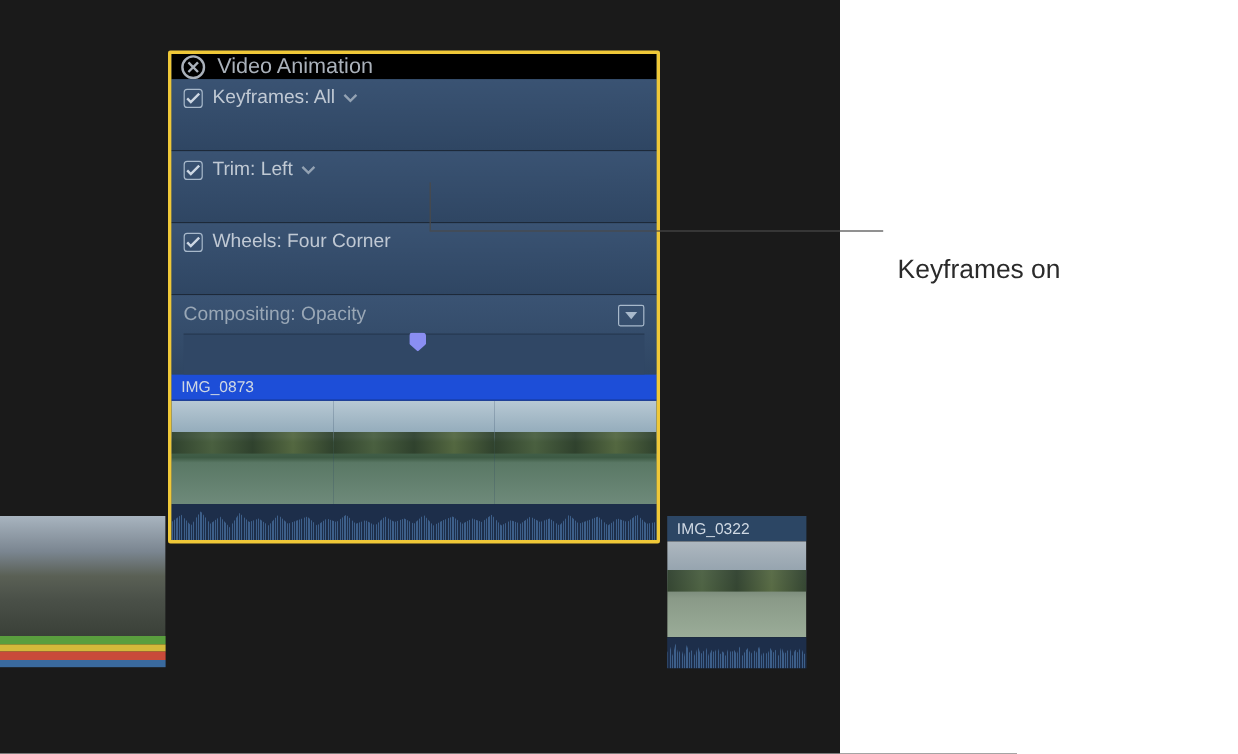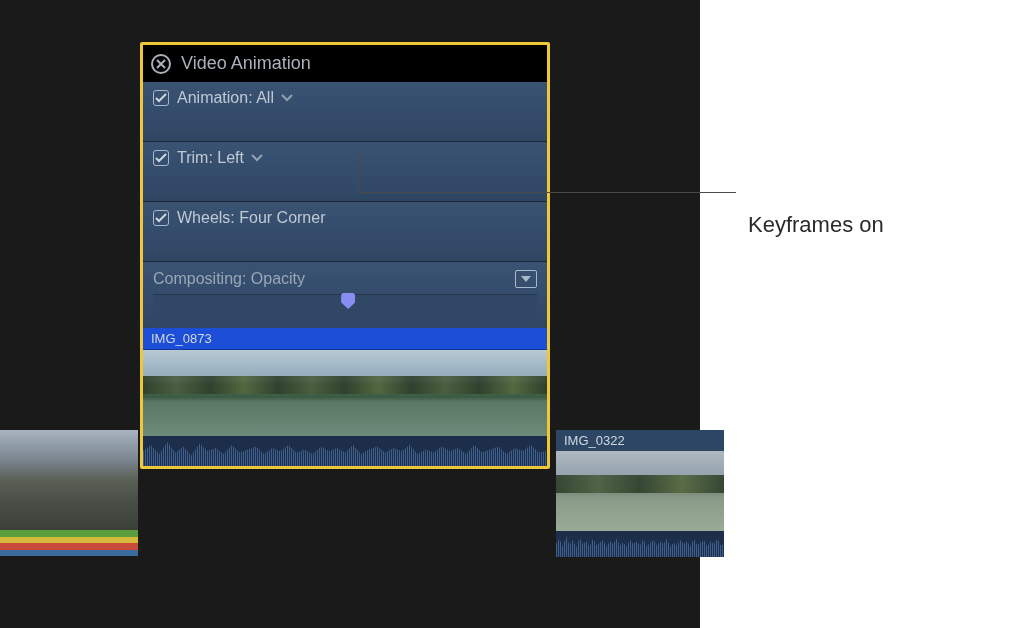--- a/index.html
+++ b/index.html
@@ -30,21 +30,21 @@
       width: 410px;
       border: 3px solid #efc838;
       background: #2c4562;
       border-radius: 2px;
     }
     .panel-header {
       background: #000;
       display: flex;
       align-items: center;
       padding: 6px 8px;
-      height: 37px;
+      height: 21px;
     }
     .close-btn {
       width: 20px;
       height: 20px;
       border: 2px solid #aab1ba;
       border-radius: 50%;
       display: flex;
       align-items: center;
       justify-content: center;
       margin-right: 10px;
@@ -236,21 +236,21 @@
     }
     .lane-g { background: #5a9e3e; }
     .lane-y { background: #d4b93a; }
     .lane-r { background: #c94a3a; }
     .lane-b { background: #3a6a9e; }
     
     .right-clip {
       position: absolute;
       left: 556px;
       top: 430px;
-      width: 168px;
+      width: 116px;
       height: 130px;
     }
     .right-clip .label {
       background: #2c4664;
       color: #cfd8e3;
       font-size: 13px;
       padding: 3px 8px;
     }
     .right-clip .thumb-strip { height: 80px; }
     .right-clip .thumb {
@@ -314,21 +314,21 @@
     </div>
 
 
     <div class="effect-row with-track">
       <div class="effect-row-header">
         <div class="checkbox">
           <svg width="12" height="10" viewBox="0 0 12 10">
               <polyline points="1,5 4,8 11,1" fill="none" stroke="#cdd7e3" stroke-width="2"></polyline>
             </svg>
         </div>
-        <span class="effect-label">Animation: All</span>
+        <span class="effect-label">Keyframes: All</span>
         <span class="chevron-down">
           <svg width="14" height="10" viewBox="0 0 14 10">
               <polyline points="2,2 7,7 12,2" fill="none" stroke="#93a2b3" stroke-width="2"></polyline>
             </svg>
         </span>
       </div>
       <div class="plain-track"></div>
     </div>
 
     <div class="effect-row with-track">

